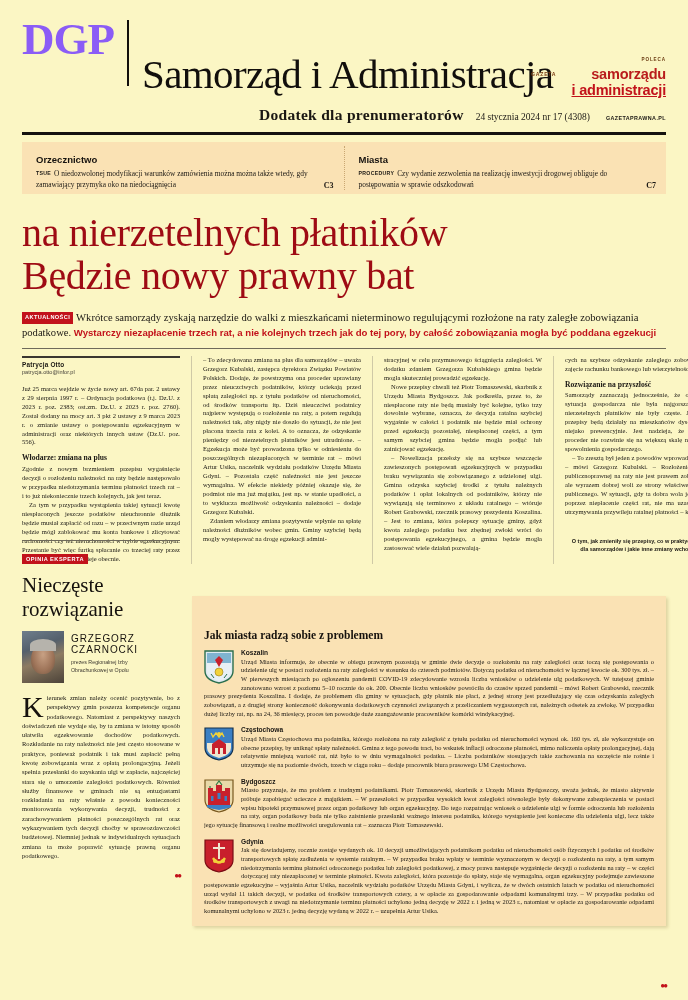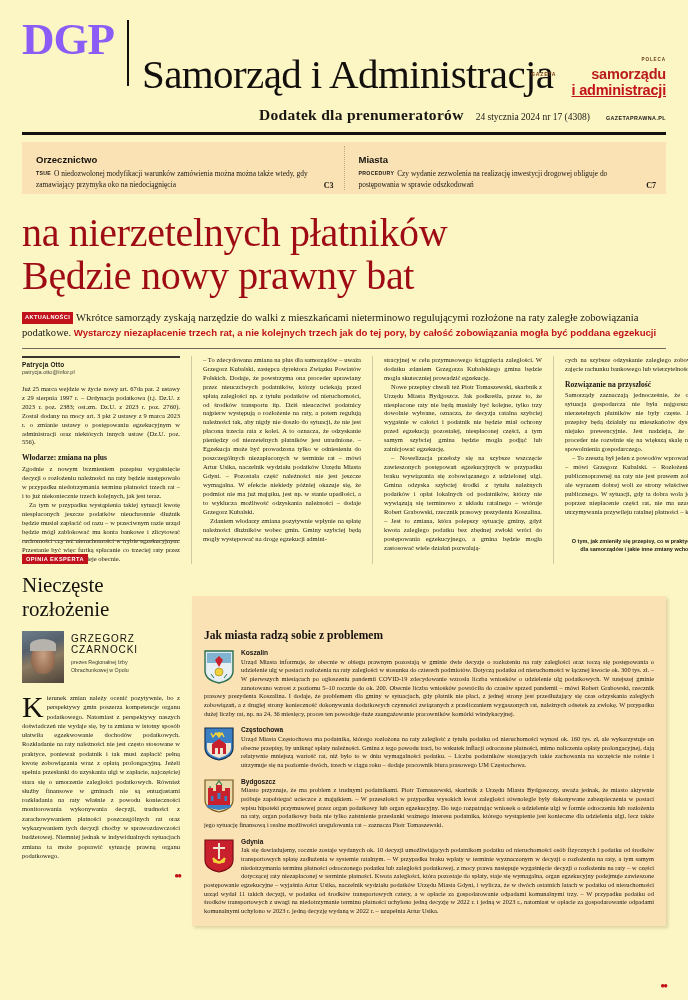--- a/index.html
+++ b/index.html
@@ -522,21 +522,21 @@
         <div class="readmore-text">O tym, jak zmieniły się przepisy, co w praktyce oznacza to dla samorządów i jakie inne zmiany wchodzą w życie – czytaj na C3</div>
       </div>
     </div>
   </div>
 
   <div class="expert">
     <div class="expert-rule"></div>
     <div class="expert-badge">OPINIA EKSPERTA</div>
     <div class="expert-title">
       <div>Nieczęste</div>
-      <div>rozłożenie</div>
+      <div>rozwiązanie</div>
     </div>
     <div class="expert-who">
       <div class="expert-photo"></div>
       <div class="expert-meta">
         <div class="expert-name">GRZEGORZ CZARNOCKI</div>
         <div class="expert-role">
           <div>prezes Regionalnej Izby</div>
           <div>Obrachunkowej w Opolu</div>
         </div>
       </div>

